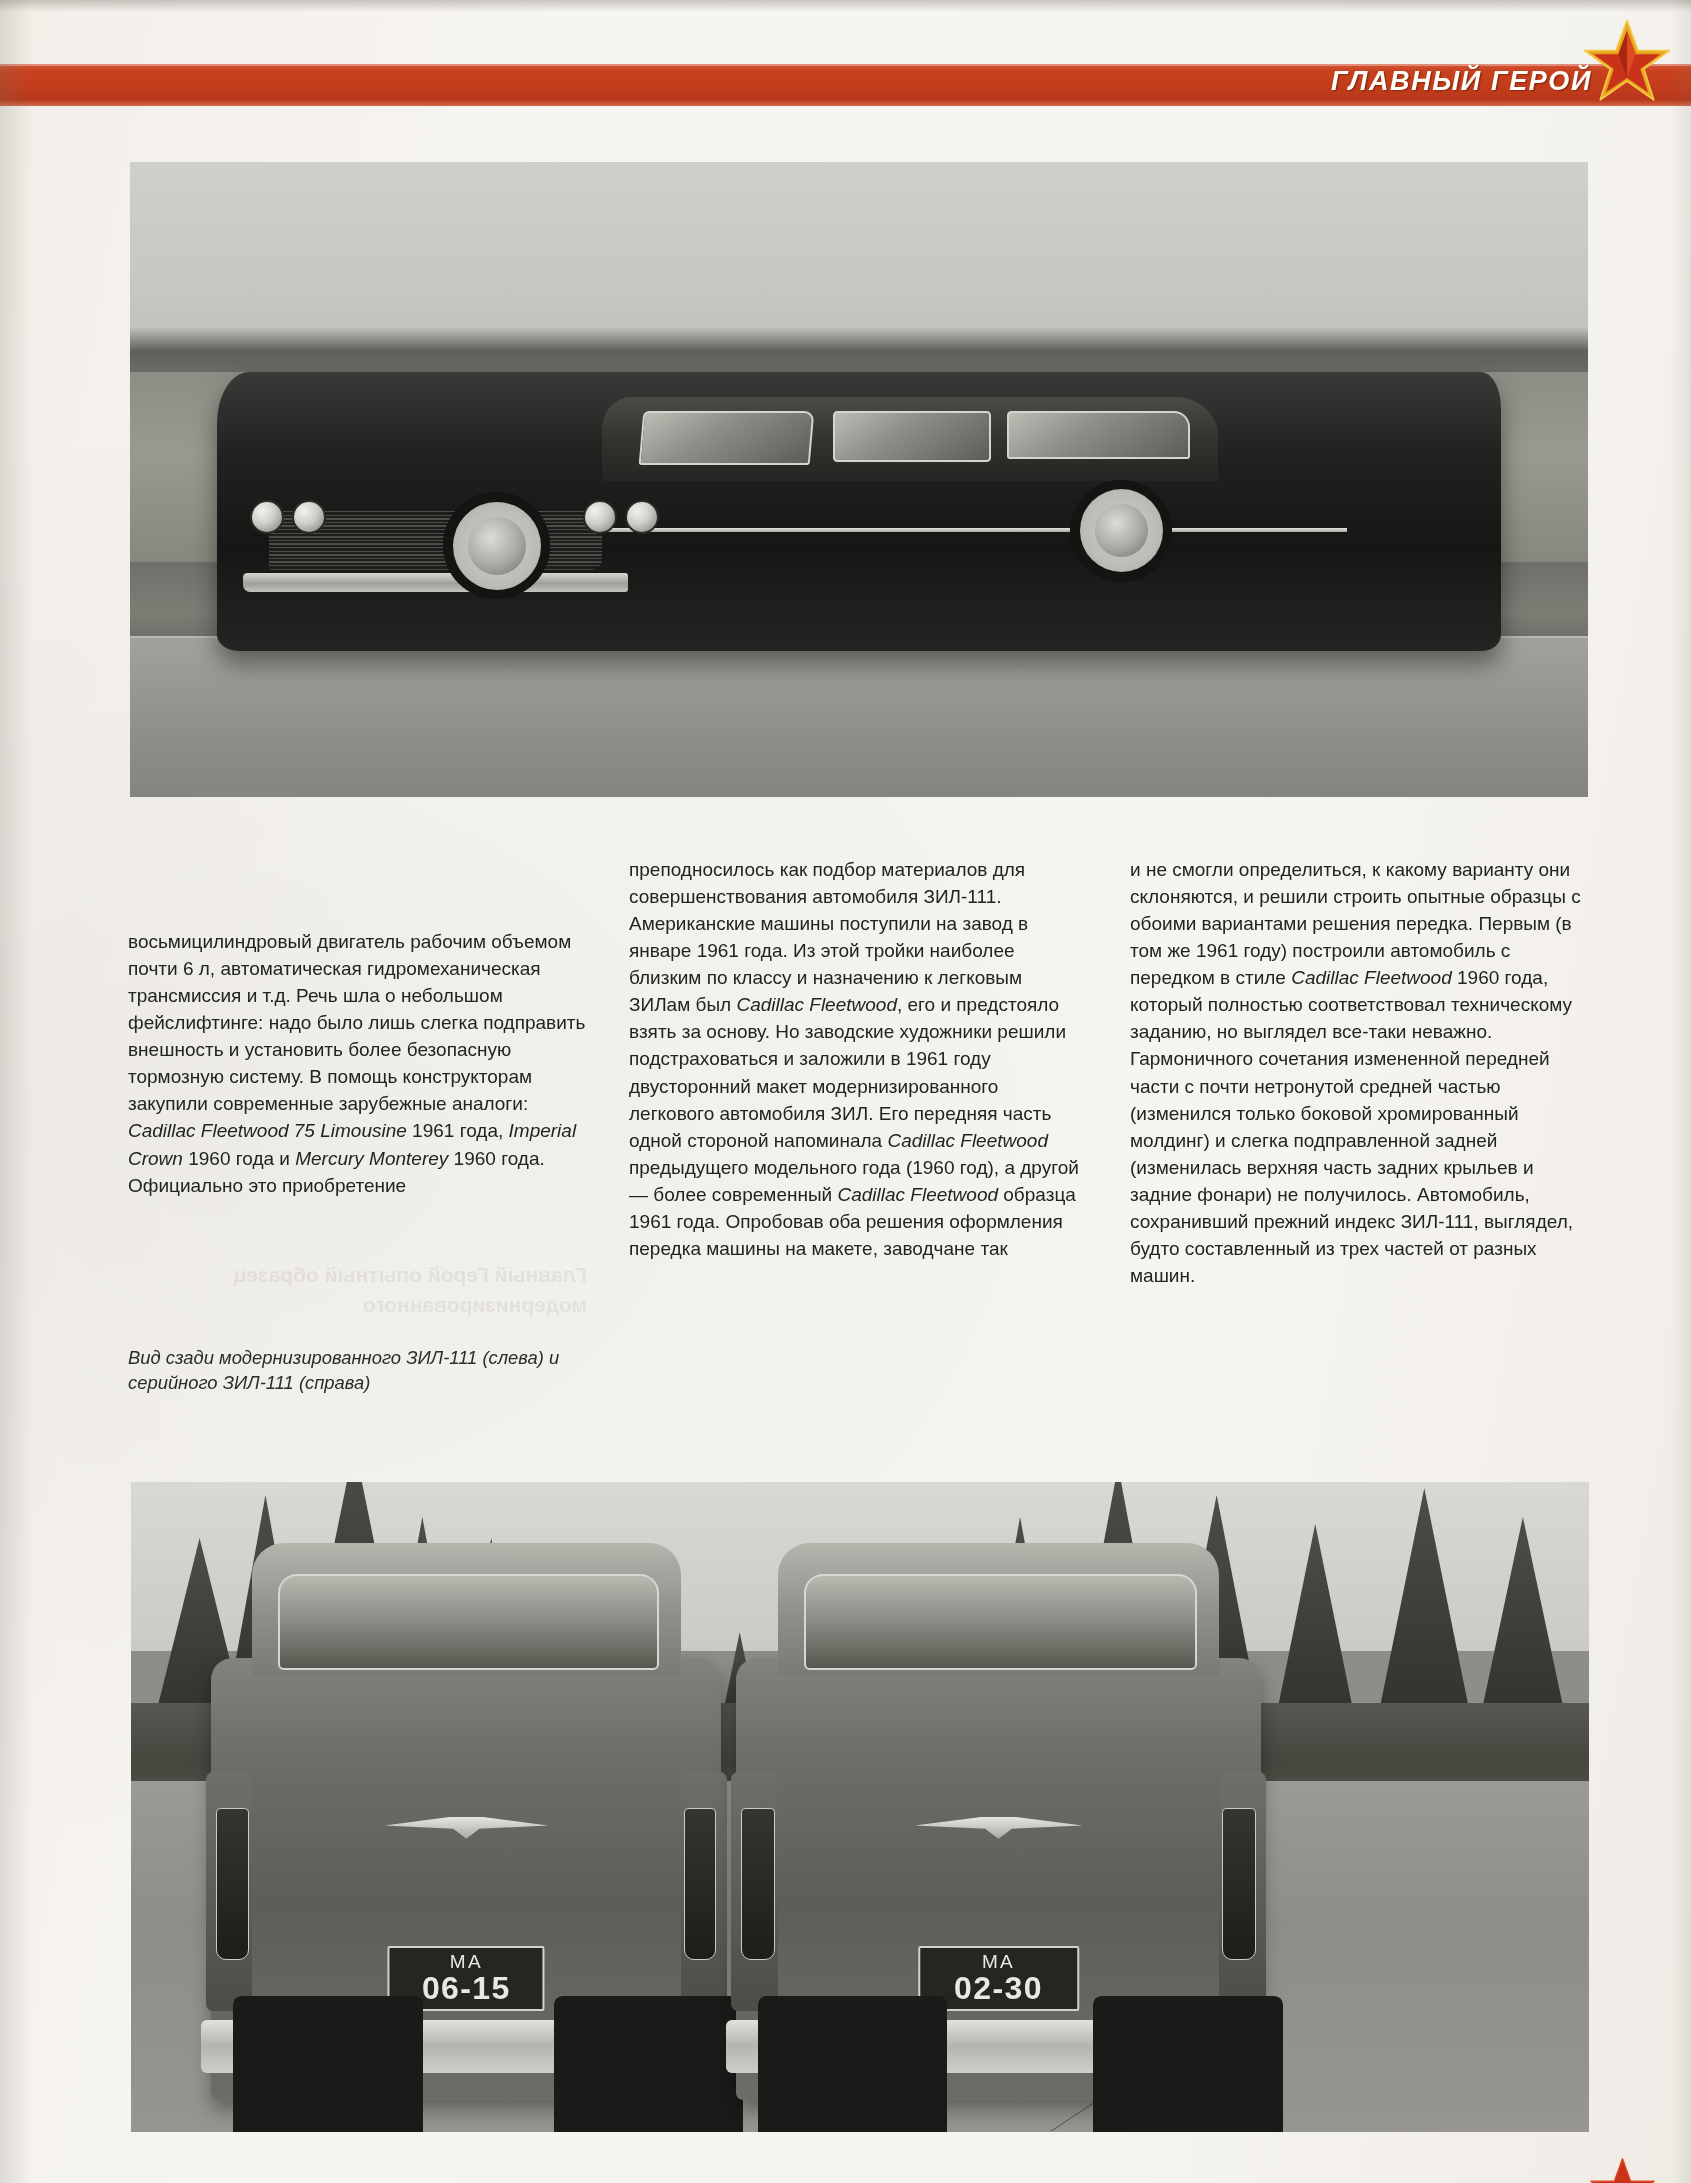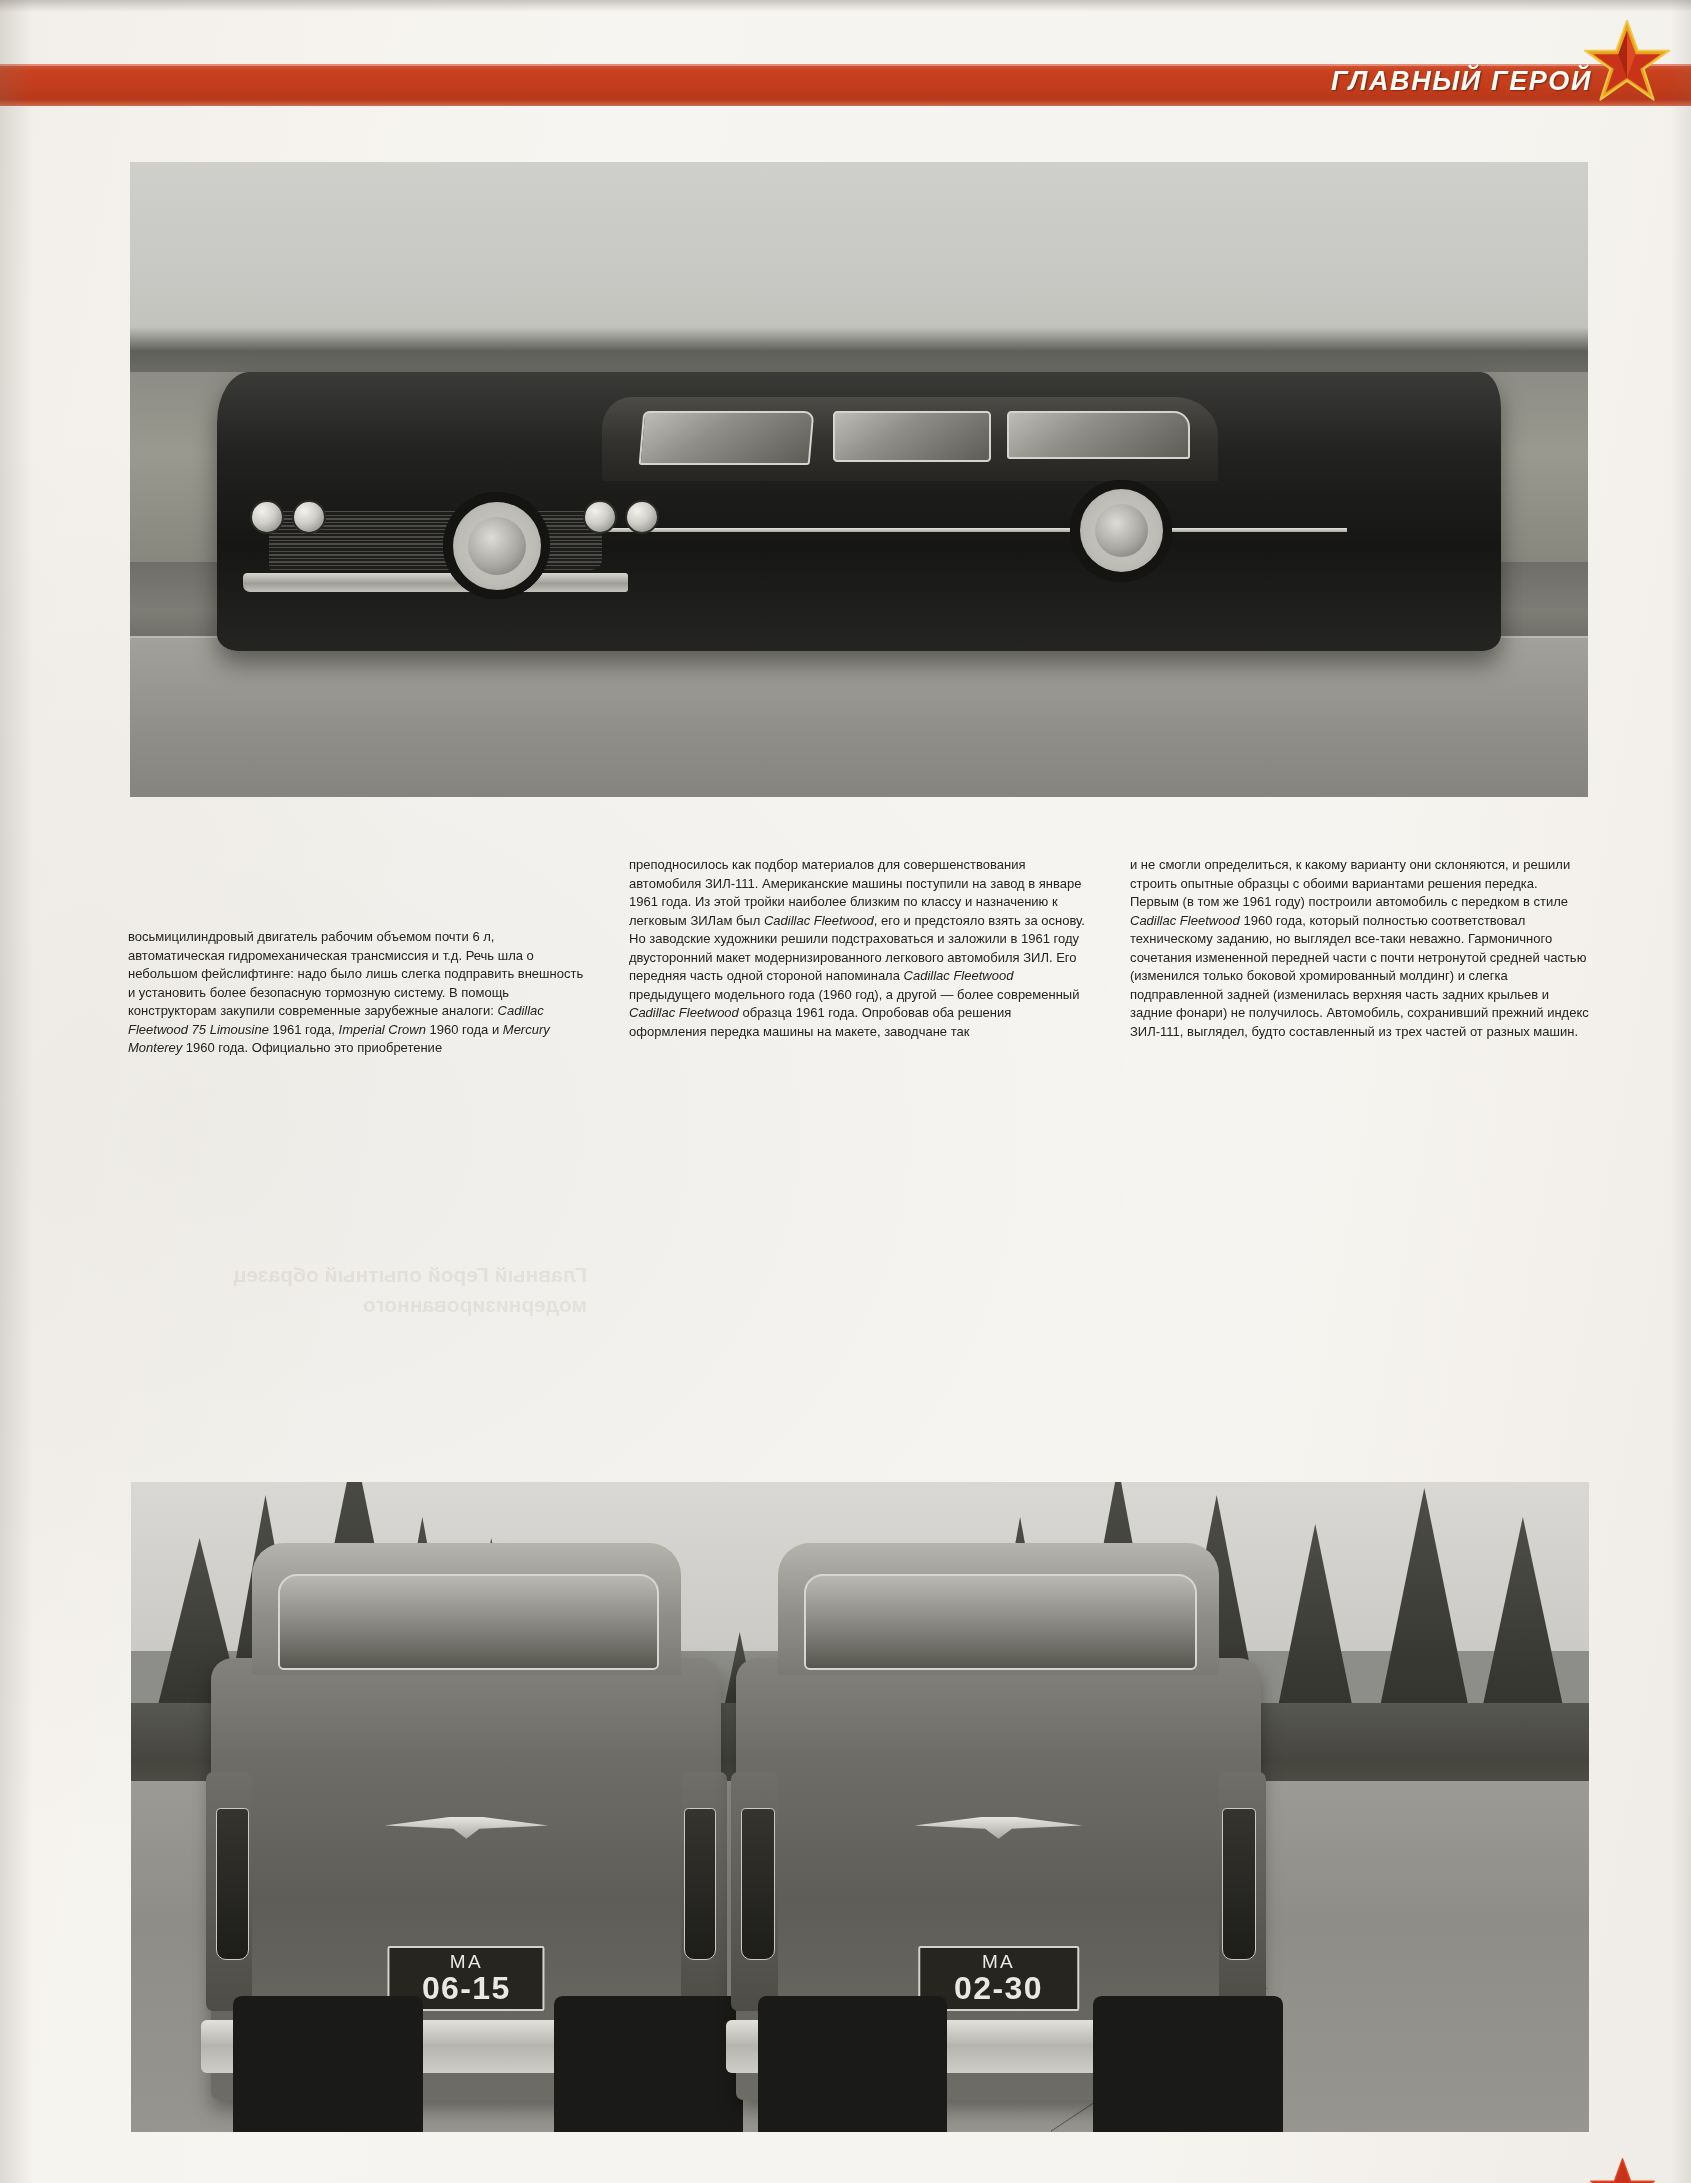--- a/index.html
+++ b/index.html
@@ -328,21 +328,21 @@
     margin: 0 0 0 0;
     font-family: "Liberation Sans", sans-serif;
   }
   .caption-2 {
     position: absolute;
     left: 0;
     top: 489px;
     width: 100%;
   }
   .body-text {
-    font-size: 13px;
+    font-size: 19px;
     line-height: 1.425;
     color: #232322;
     margin: 0;
     font-family: "Liberation Sans", sans-serif;
     text-align: left;
   }
   .col1 .body-text { margin-top: 72px; }
   .body-text i, .caption i { font-style: italic; }
 
   
@@ -412,20 +412,21 @@
       <div class="whitewall"></div>
       <div class="hub"></div>
     </div>
   </div>
 
   <div class="columns">
 
     <div class="col col1">
       <p class="body-text"><span>восьмицилиндровый двигатель рабочим объемом почти 6 л, автоматическая гидромеханическая трансмиссия и т.д. Речь шла о небольшом фейслифтинге: надо было лишь слегка подправить внешность и установить более безопасную тормозную систему. В помощь конструкторам закупили современные зарубежные аналоги: </span><i>Cadillac Fleetwood 75 Limousine</i><span> 1961 года, </span><i>Imperial Crown</i><span> 1960 года и </span><i>Mercury Monterey</i><span> 1960 года. Официально это приобретение</span></p>
       <div class="ghost">Главный Герой опытный образец модернизированного</div>
+      <p class="caption caption-2">Вид сзади модернизированного ЗИЛ-111 (слева) и серийного ЗИЛ-111 (справа)</p>
     </div>
 
     <div class="col col2">
       <p class="body-text"><span>преподносилось как подбор материалов для совершенствования автомобиля ЗИЛ-111. Американские машины поступили на завод в январе 1961 года. Из этой тройки наиболее близким по классу и назначению к легковым ЗИЛам был </span><i>Cadillac Fleetwood</i><span>, его и предстояло взять за основу. Но заводские художники решили подстраховаться и заложили в 1961 году двусторонний макет модернизированного легкового автомобиля ЗИЛ. Его передняя часть одной стороной напоминала </span><i>Cadillac Fleetwood</i><span> предыдущего модельного года (1960 год), а другой — более современный </span><i>Cadillac Fleetwood</i><span> образца 1961 года. Опробовав оба решения оформления передка машины на макете, заводчане так</span></p>
     </div>
 
     <div class="col col3">
       <p class="body-text"><span>и не смогли определиться, к какому варианту они склоняются, и решили строить опытные образцы с обоими вариантами решения передка. Первым (в том же 1961 году) построили автомобиль с передком в стиле </span><i>Cadillac Fleetwood</i><span> 1960 года, который полностью соответствовал техническому заданию, но выглядел все-таки неважно. Гармоничного сочетания измененной передней части с почти нетронутой средней частью (изменился только боковой хромированный молдинг) и слегка подправленной задней (изменилась верхняя часть задних крыльев и задние фонари) не получилось. Автомобиль, сохранивший прежний индекс ЗИЛ-111, выглядел, будто составленный из трех частей от разных машин.</span></p>
     </div>
 

